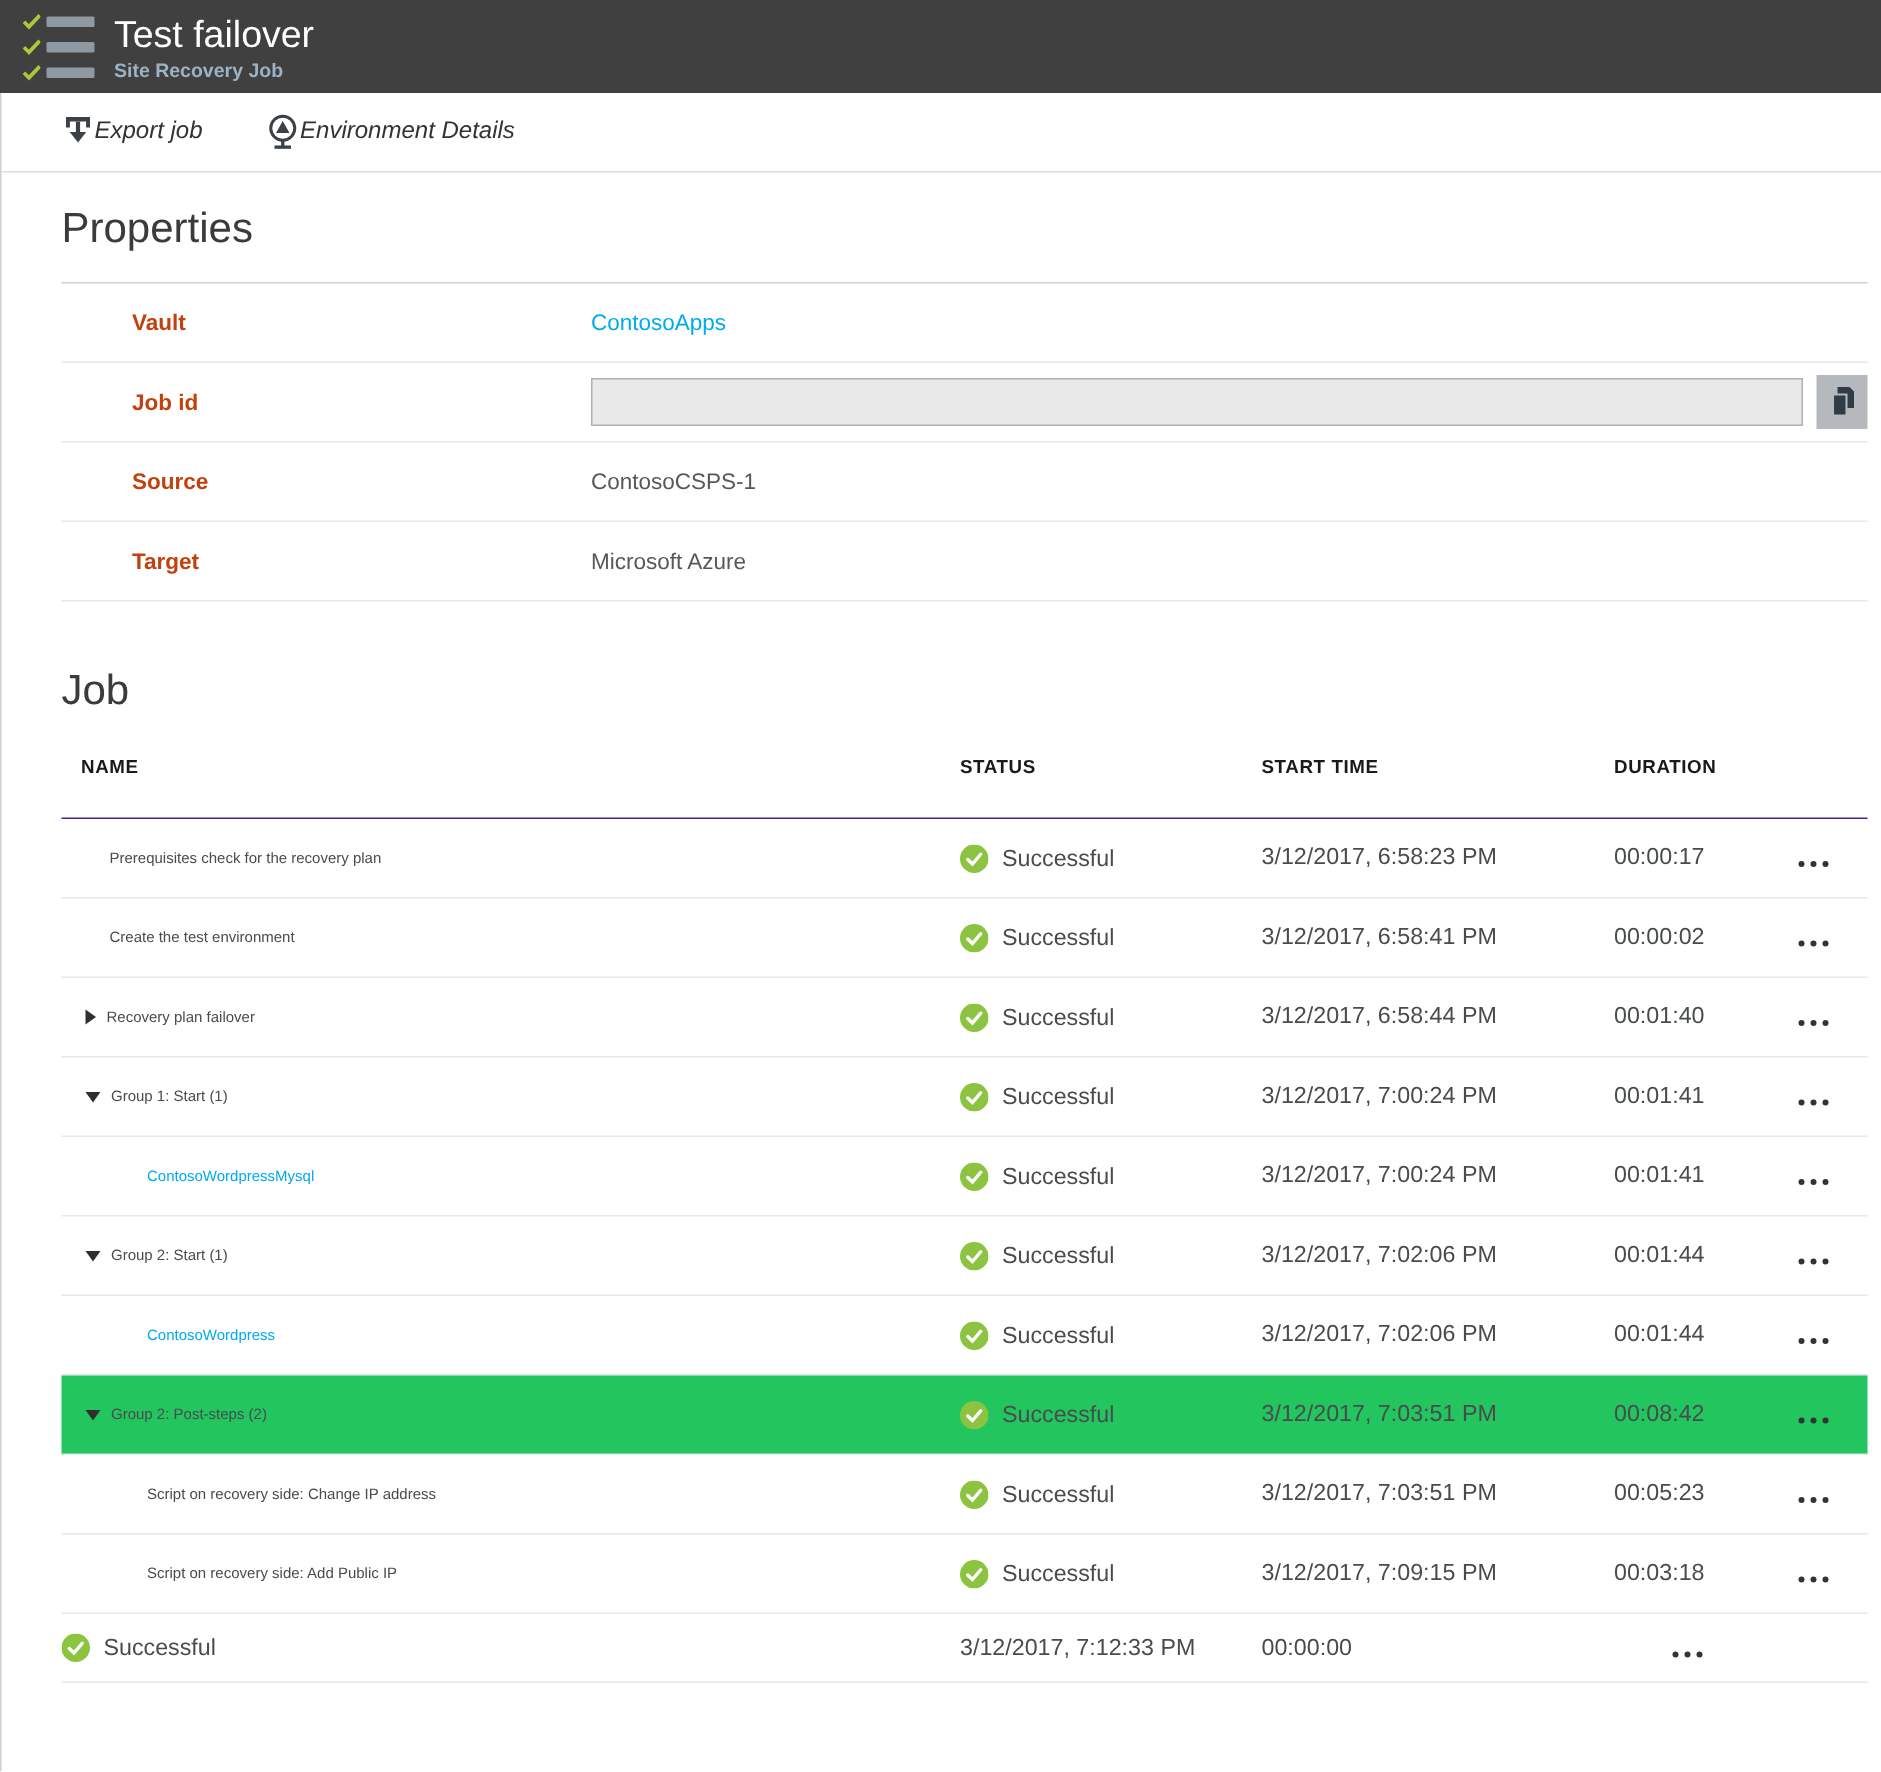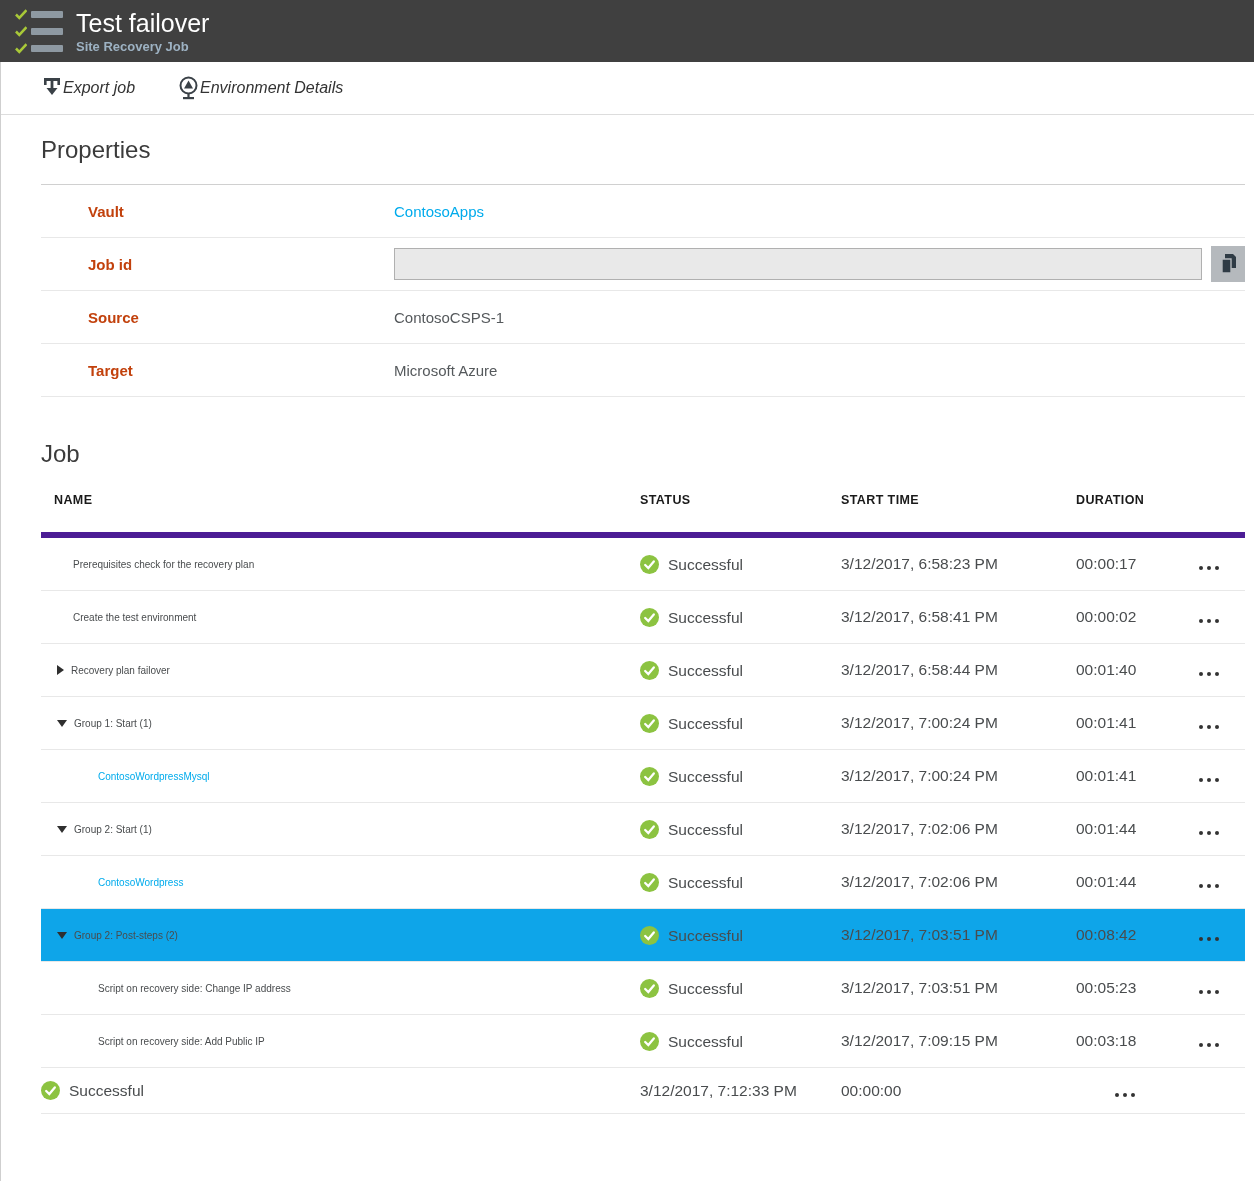--- a/index.html
+++ b/index.html
@@ -19,45 +19,45 @@
   .content { border-left:1px solid #cfcfcf; height:1119px; background:#fff; }
 
   
   .toolbar { height:53px; display:flex; align-items:center; padding-left:40px;
     border-bottom:1px solid #dddddd; gap:42px; }
   .tb-item { display:flex; align-items:center; font-size:16px; color:#333;
     cursor:pointer;font-style:italic; }
   .tb-item svg { display:block; }
 
   
-  .section-title { font-size:24px; color:#3b3b3b; font-weight:normal; }
+  .section-title { font-size:28px; color:#3b3b3b; font-weight:normal; }
   .props-title { margin:21px 0 0 40px; }
   .job-title { margin:43px 0 0 40px; }
 
   
   .props { margin:20px 9px 0 40px; border-top:1px solid #d0d0d0; }
   .prop-row { height:53px; display:flex; align-items:center; border-bottom:1px solid #e8e8e8;
     padding-left:9px; }
   .prop-label { width:306px; font-size:15px; font-weight:bold; color:#c2410c; flex:none;margin-left:38px; }
   .prop-value { font-size:15px; color:#55595c; flex:1; display:flex; align-items:center; }
   .prop-value.link a { color:#00abec; text-decoration:none; font-size:15px; }
   .jobid-input { flex:1; height:32px; background:#e9e9e9; border:1px solid #b0b0b0;
     margin-right:9px; font-size:14px; color:#555; padding:0 8px; }
   .copy-btn { width:34px; height:36px; background:#b5b9bd; border:none; display:flex;
     align-items:center; justify-content:center; cursor:pointer; flex:none; }
 
   
   .jobtable { margin:0 9px 0 40px; }
   .jt-grid { display:grid; grid-template-columns: 1fr 201px 235px 97px 72px; align-items:center; }
-  .jt-head { height:70px; border-bottom:6px solid #4c1d95; }
+  .jt-head { height:70px; border-bottom:1px solid #4c1d95; }
   .jt-head .hcell { font-size:12.5px; font-weight:bold; color:#1a1a1a; letter-spacing:.4px; }
   .jt-head .hcell:first-child { padding-left:13px; }
   .jt-row { height:53px; border-bottom:1px solid #e8e8e8; }
   .jt-row:last-child { height:46px; }
-  .jt-row.hl { background:#0ea5e9; }
+  .jt-row.hl { background:#22c55e; }
   .name-cell { display:flex; align-items:center; font-size:10px; color:#494c4e; }
   .name-cell.item { padding-left:32px; }
   .name-cell.group { padding-left:16px; }
   .name-cell.child, .name-cell.child-link { padding-left:57px; }
   .tri { flex:none; margin-right:7px; width:0; height:0; display:inline-block; }
   .tri.collapsed { border-left:7px solid #2f2f2f; border-top:5px solid transparent;
     border-bottom:5px solid transparent; }
   .tri.expanded { border-top:7px solid #2f2f2f; border-left:5px solid transparent;
     border-right:5px solid transparent; }
   .name-link { color:#00abec; text-decoration:none; }

